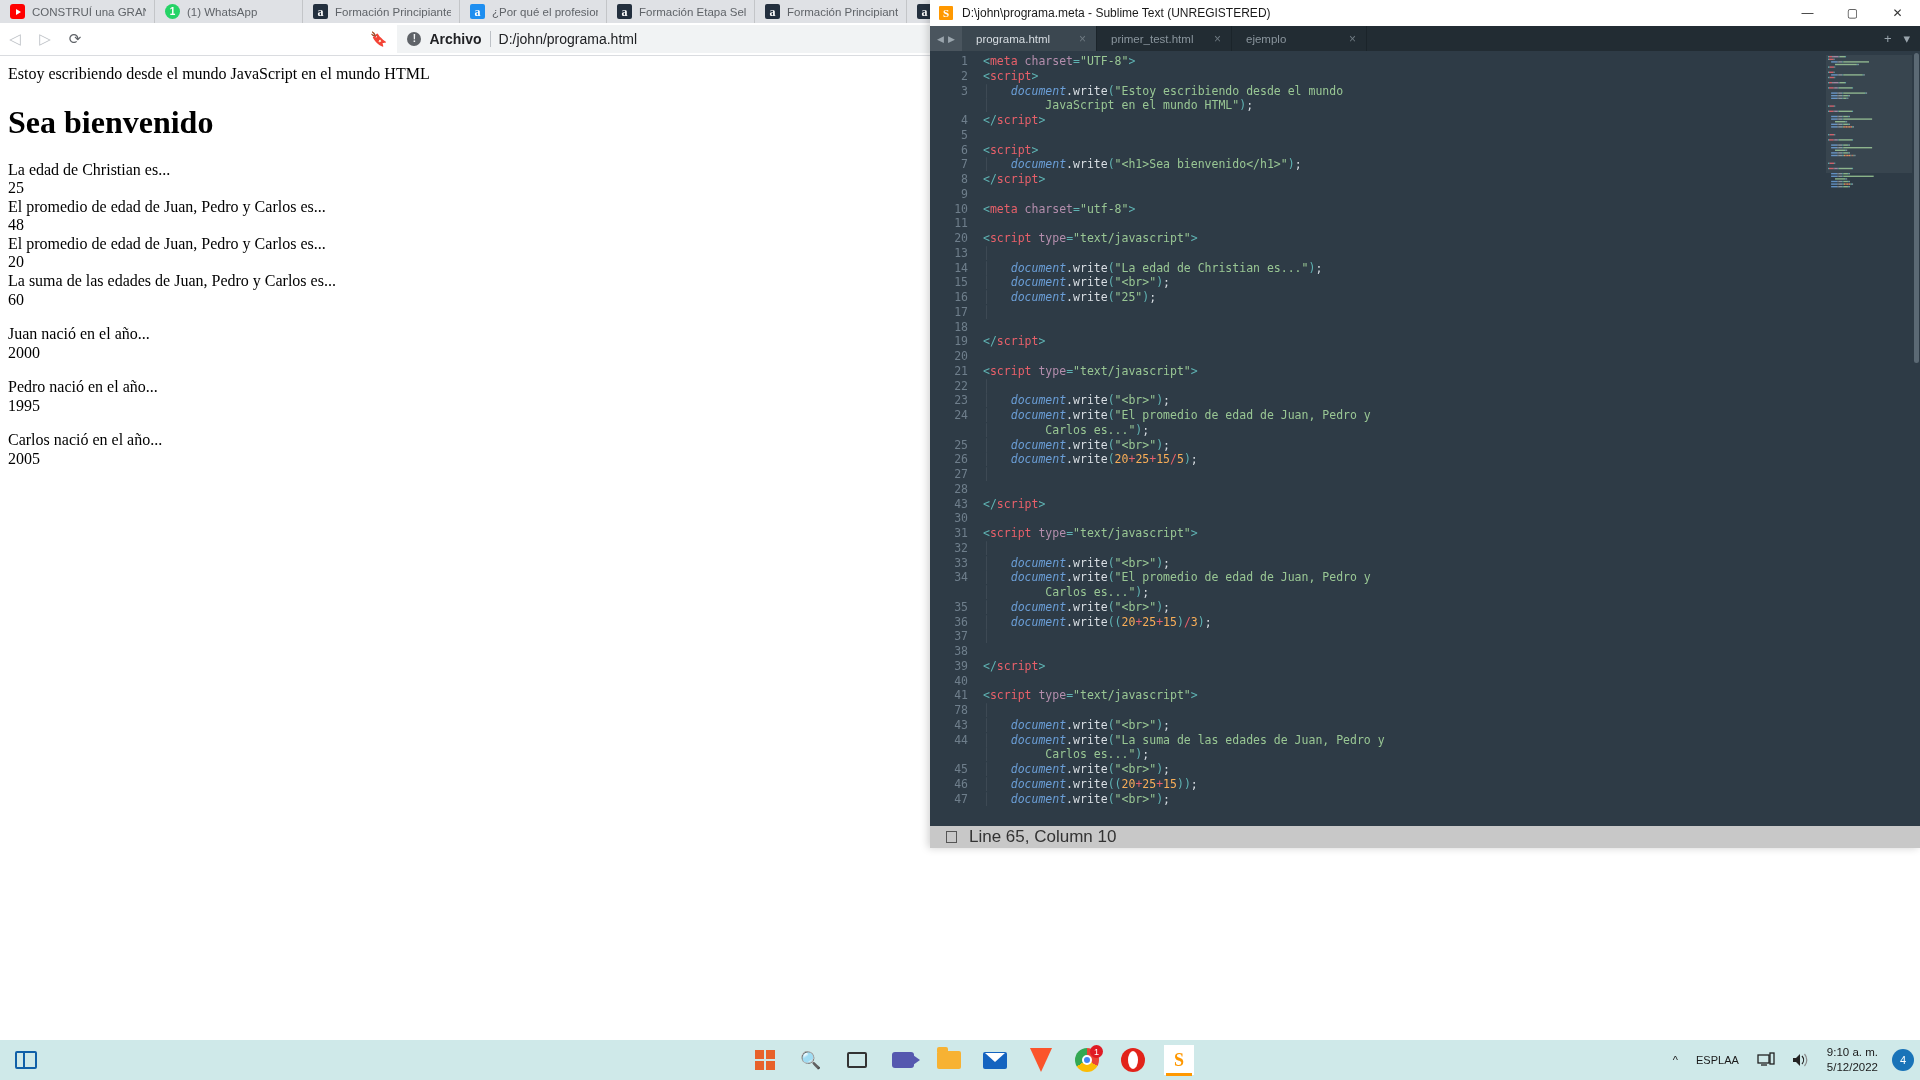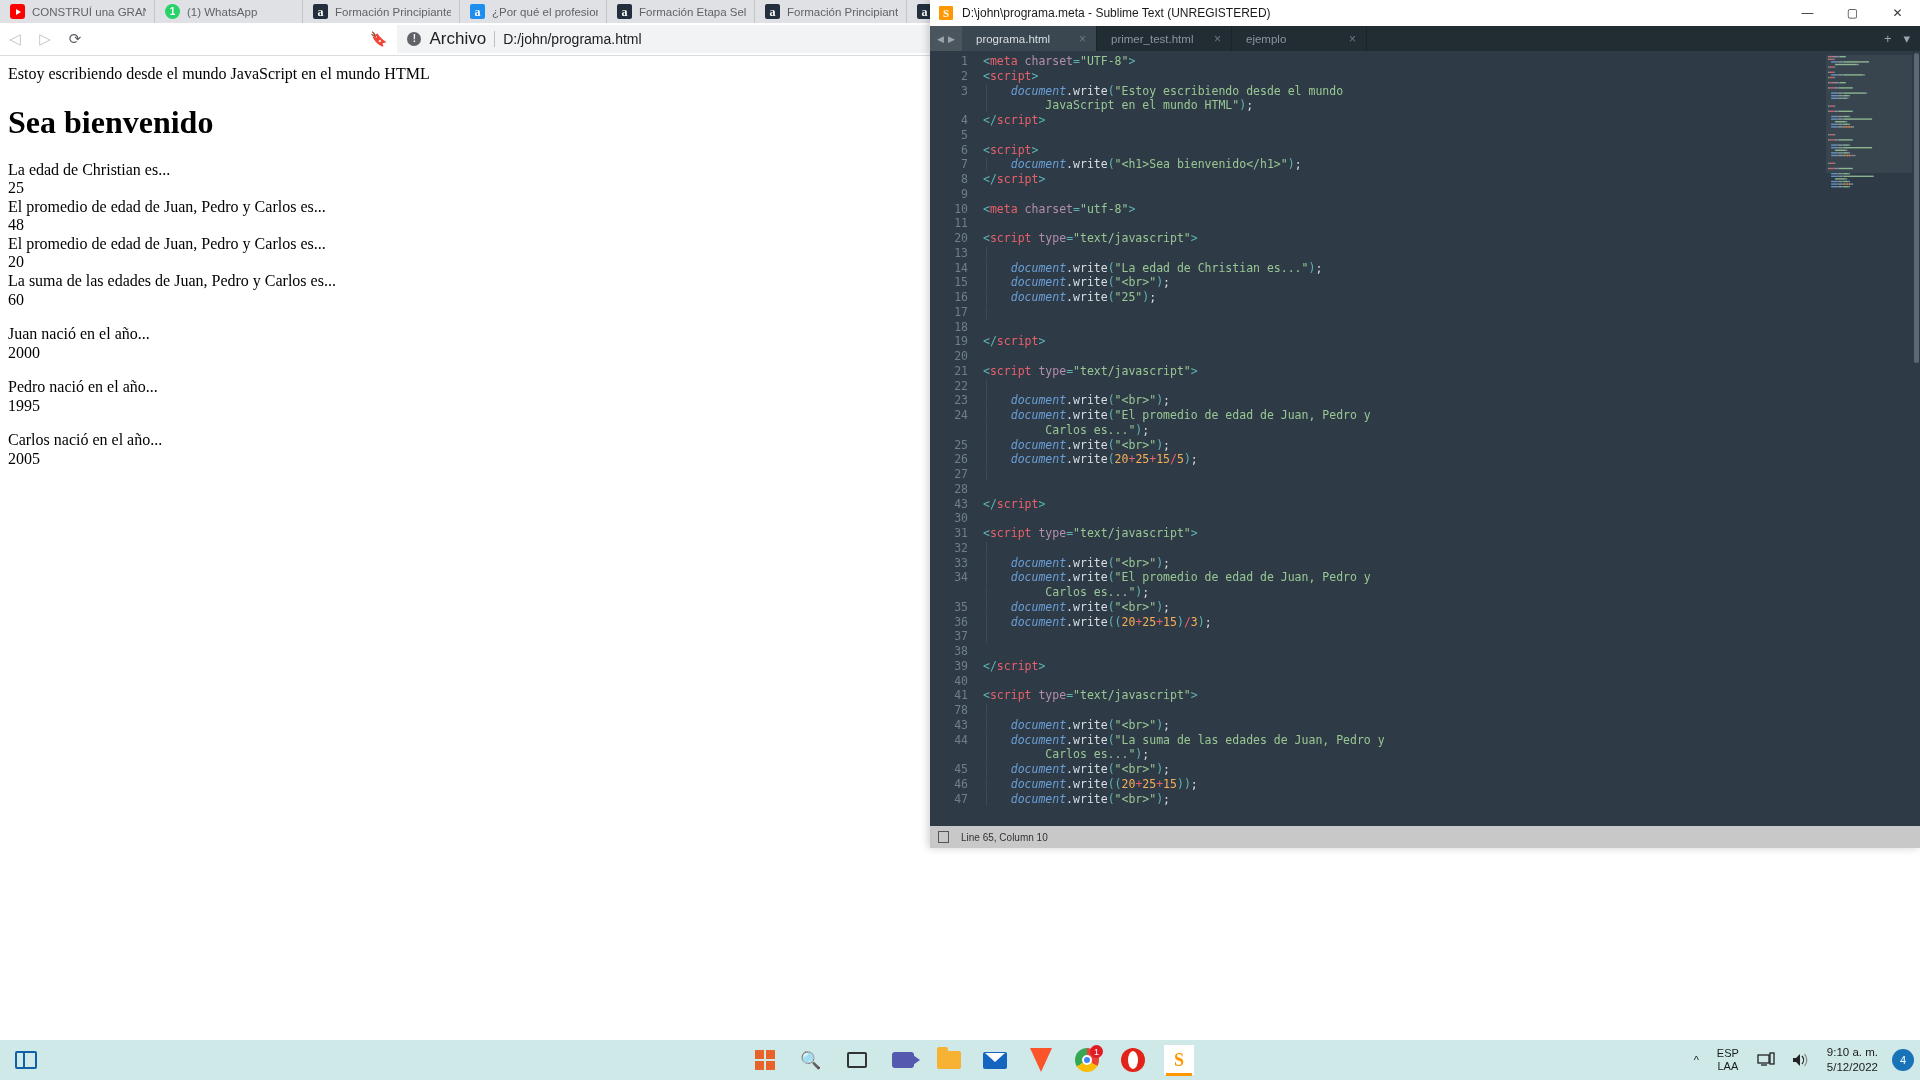--- a/index.html
+++ b/index.html
@@ -92,21 +92,21 @@
     flex: 1;
     margin-right: 0;
   }
   #info-icon {
     width: 14px; height: 14px; border-radius: 50%;
     background: #5f6368; color: #f1f3f4;
     font-size: 10px; font-weight: bold;
     display: flex; align-items: center; justify-content: center;
     line-height: 1;
   }
-  #omni-scheme { font-size: 17px; color: #202124; }
+  #omni-scheme { font-size: 14px; color: #202124; font-weight: bold; }
   #omni-sep { width: 1px; height: 16px; background: #bdc1c6; }
   #omni-url { font-size: 14px; color: #202124; }
 
   #browser-page {
     position: absolute; left: 0; top: 57px;
     width: 1920px; height: 983px;
     background: #fff;
     font-family: "Liberation Serif", serif;
     color: #000;
     padding: 8px;
@@ -271,22 +271,22 @@
     position: absolute; top: 2px; left: 1px;
     width: 5px; height: 310px;
     background: #5b6974;
     border-radius: 3px;
   }
 
   #st-statusbar {
     height: 22px;
     background: #c8c8c8;
     display: flex; align-items: center;
-    font-size: 10px; color: #333;
-    padding-left: 8px;
+    font-size: 17px; color: #333;
+    padding-left: 16px;
     gap: 0;
     flex: 0 0 22px;
   }
   #st-status-icon {
     width: 11px; height: 12px;
     border: 1.5px solid #555;
     margin-right: 12px;
   }
   #st-status-pos { }
 
@@ -411,21 +411,21 @@
   #tb-right {
     position: absolute; right: 0; top: 0; height: 40px;
     display: flex; align-items: center; gap: 0;
     padding-right: 6px;
   }
   .tr-item {
     display: flex; align-items: center; justify-content: center;
     height: 40px; padding: 0 8px;
     font-size: 11px; color: #1a1a1a;
   }
-  #tr-lang { flex-direction: column; line-height: 13px; padding: 0 10px; }
+  #tr-lang { line-height: 13px; padding: 0 10px; }
   #tr-clock { flex-direction: column; line-height: 15px; align-items: flex-end; padding: 0 10px; font-size: 11.5px;}
   #tr-notif {
     width: 22px; height: 22px; border-radius: 50%;
     background: #1973b8; color: #fff;
     display: flex; align-items: center; justify-content: center;
     font-size: 11px; margin-left: 4px;
   }
 </style>
 </head>
 <body>

